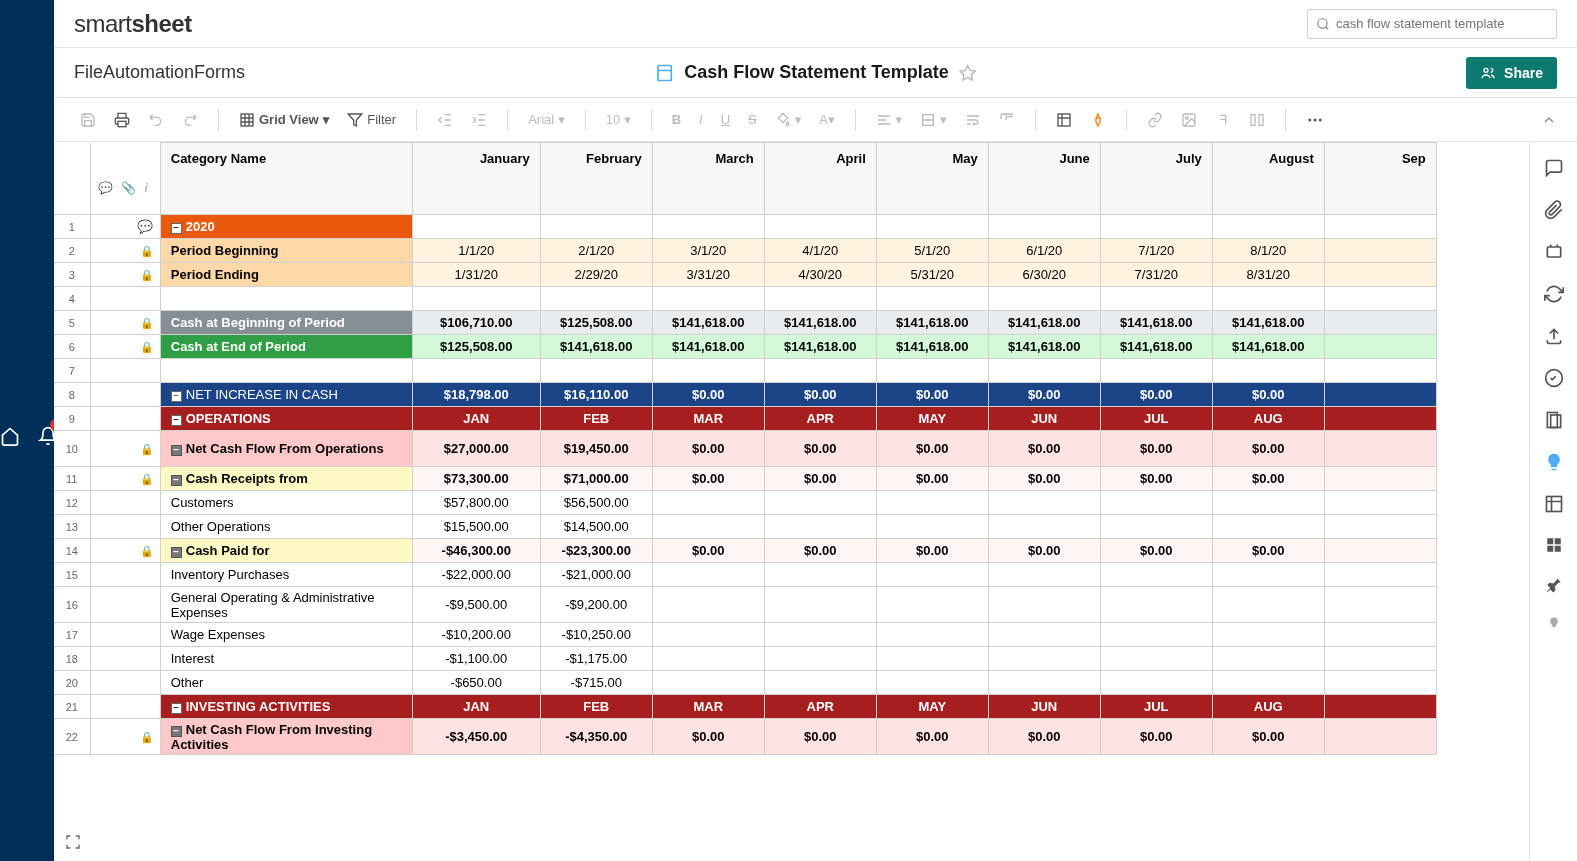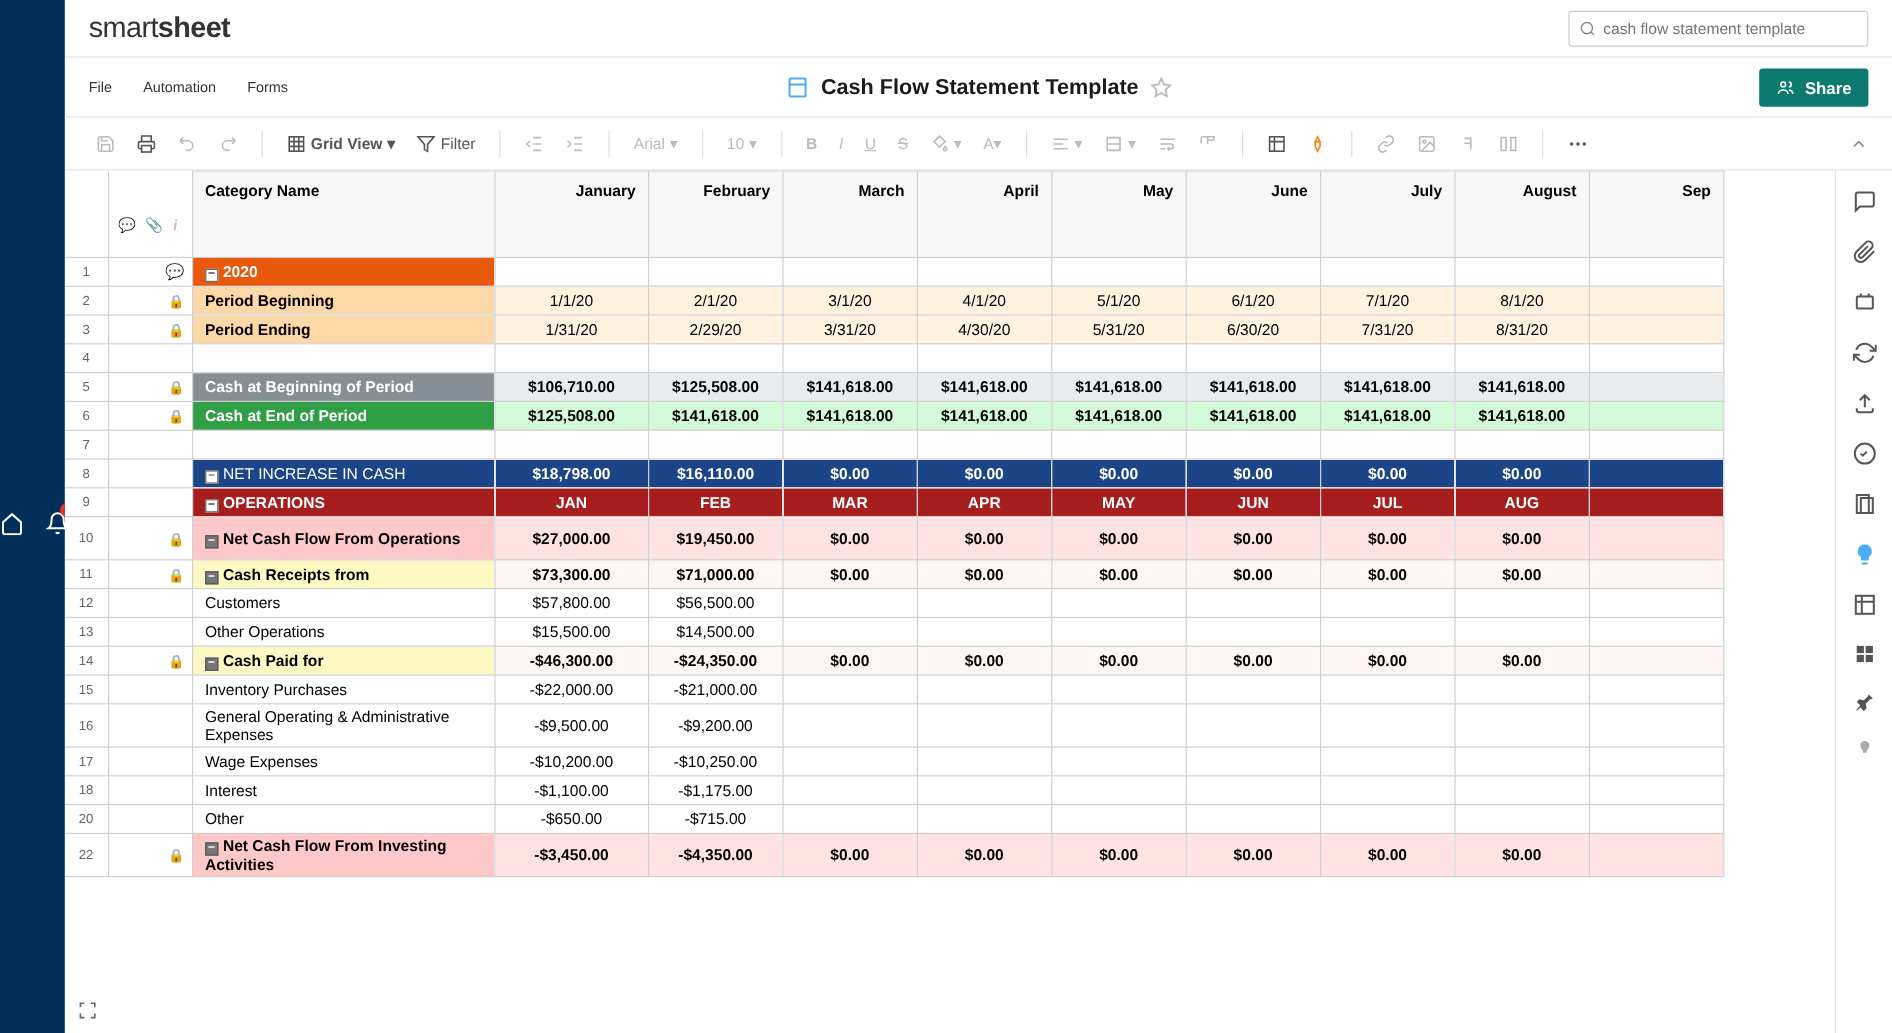--- a/index.html
+++ b/index.html
@@ -10,21 +10,21 @@
 .leftbar .badge{position:absolute;top:-6px;right:-10px;background:#e03131;color:#fff;font-size:9px;font-weight:700;padding:1px 4px;border-radius:8px}
 .leftbar .spacer{flex:1}
 .leftbar .avatar{width:32px;height:32px;border-radius:50%;background:linear-gradient(135deg,#f6c49e,#e5a88a);margin-bottom:10px}
 .main{flex:1;display:flex;flex-direction:column;min-width:0}
 .topbar{height:48px;display:flex;align-items:center;padding:0 20px;border-bottom:1px solid #e5e5e5}
 .logo{font-size:24px;font-weight:400;letter-spacing:-.5px;color:#333}
 .logo b{font-weight:700}
 .search{margin-left:auto;width:250px;height:30px;border:1px solid #ccc;border-radius:3px;display:flex;align-items:center;padding:0 8px;gap:6px}
 .search input{border:none;outline:none;flex:1;font-size:13px;color:#666}
 .titlebar{height:50px;display:flex;align-items:center;padding:0 20px;border-bottom:1px solid #e5e5e5}
-.menus{display:flex;gap:26px;font-size:12px;color:#333}
+.menus{display:flex;font-size:18px;color:#333}
 .menus span{cursor:pointer}
 .doctitle{position:absolute;left:50%;transform:translateX(-50%);display:flex;align-items:center;gap:10px;font-size:18px;font-weight:700;color:#1a1a1a}
 .share{margin-left:auto;background:#0d7a6f;color:#fff;border:none;padding:8px 14px;border-radius:3px;font-size:14px;font-weight:700;display:flex;align-items:center;gap:8px;cursor:pointer}
 .toolbar{height:44px;display:flex;align-items:center;padding:0 20px;gap:6px;border-bottom:1px solid #e5e5e5;color:#555}
 .toolbar .sep{width:1px;height:22px;background:#ddd;margin:0 8px}
 .toolbar .tb{padding:4px 6px;display:flex;align-items:center;gap:4px;cursor:pointer;font-size:13px;color:#555}
 .toolbar .tb.dim{color:#bbb}
 .gridview{display:flex;align-items:center;gap:6px;font-weight:700;font-size:13px}
 .sheet-area{flex:1;display:flex;min-height:0}
 .sheet{flex:1;overflow:auto;position:relative}
@@ -507,21 +507,21 @@
                 <td class="valcell valcol center"></td>
                 <td class="valcell valcol center"></td>
                 <td class="valcell valcol center"></td>
                 <td class="valcell valcol center"></td>
               </tr>
               <tr class="r-lpink">
                 <td class="rownum">14</td>
                 <td class="iconcol"><span class="lock">🔒</span></td>
                 <td class="cell catcol indent2 bold"><span class="collapse dark">−</span><span>Cash Paid for</span></td>
                 <td class="valcell valcol-j center bold">-$46,300.00</td>
-                <td class="valcell valcol center bold">-$24,350.00</td>
+                <td class="valcell valcol center bold">-$23,300.00</td>
                 <td class="valcell valcol center bold">$0.00</td>
                 <td class="valcell valcol center bold">$0.00</td>
                 <td class="valcell valcol center bold">$0.00</td>
                 <td class="valcell valcol center bold">$0.00</td>
                 <td class="valcell valcol center bold">$0.00</td>
                 <td class="valcell valcol center bold">$0.00</td>
                 <td class="valcell valcol center bold"></td>
               </tr>
               <tr class="">
                 <td class="rownum">15</td>
@@ -585,20 +585,34 @@
                 <td class="cell catcol indent3"><span>Other</span></td>
                 <td class="valcell valcol-j center">-$650.00</td>
                 <td class="valcell valcol center">-$715.00</td>
                 <td class="valcell valcol center"></td>
                 <td class="valcell valcol center"></td>
                 <td class="valcell valcol center"></td>
                 <td class="valcell valcol center"></td>
                 <td class="valcell valcol center"></td>
                 <td class="valcell valcol center"></td>
                 <td class="valcell valcol center"></td>
+              </tr>
+              <tr class="r-red">
+                <td class="rownum">21</td>
+                <td class="iconcol"></td>
+                <td class="cell catcol indent1 bold"><span class="collapse">−</span><span>INVESTING ACTIVITIES</span></td>
+                <td class="valcell valcol-j center bold">JAN</td>
+                <td class="valcell valcol center bold">FEB</td>
+                <td class="valcell valcol center bold">MAR</td>
+                <td class="valcell valcol center bold">APR</td>
+                <td class="valcell valcol center bold">MAY</td>
+                <td class="valcell valcol center bold">JUN</td>
+                <td class="valcell valcol center bold">JUL</td>
+                <td class="valcell valcol center bold">AUG</td>
+                <td class="valcell valcol center bold"></td>
               </tr>
               <tr class="r-pink row-tall">
                 <td class="rownum">22</td>
                 <td class="iconcol"><span class="lock">🔒</span></td>
                 <td class="cell catcol indent2 bold" style="white-space: normal;"><span class="collapse dark">−</span><span>Net Cash Flow From Investing Activities</span></td>
                 <td class="valcell valcol-j center bold">-$3,450.00</td>
                 <td class="valcell valcol center bold">-$4,350.00</td>
                 <td class="valcell valcol center bold">$0.00</td>
                 <td class="valcell valcol center bold">$0.00</td>
                 <td class="valcell valcol center bold">$0.00</td>

